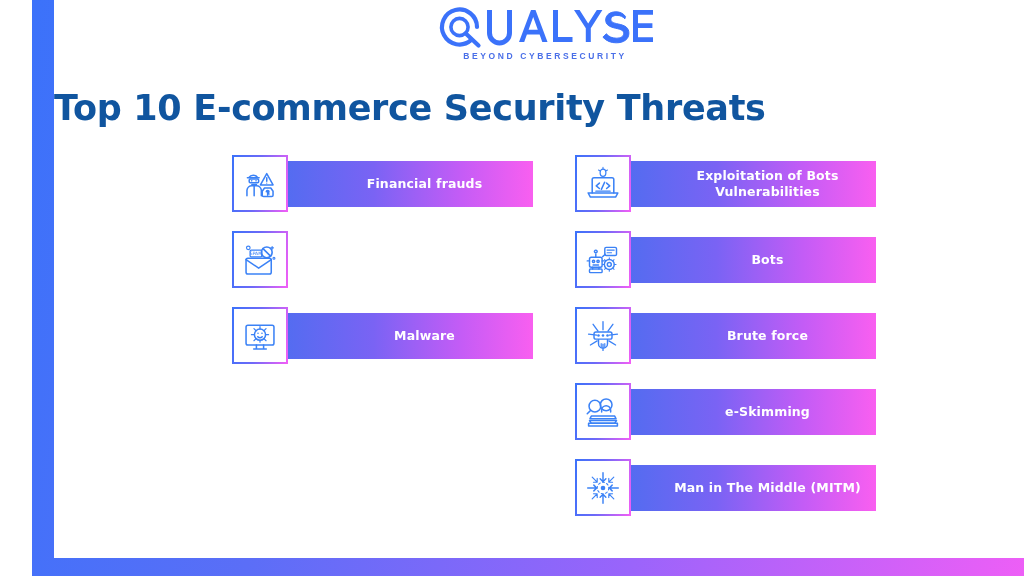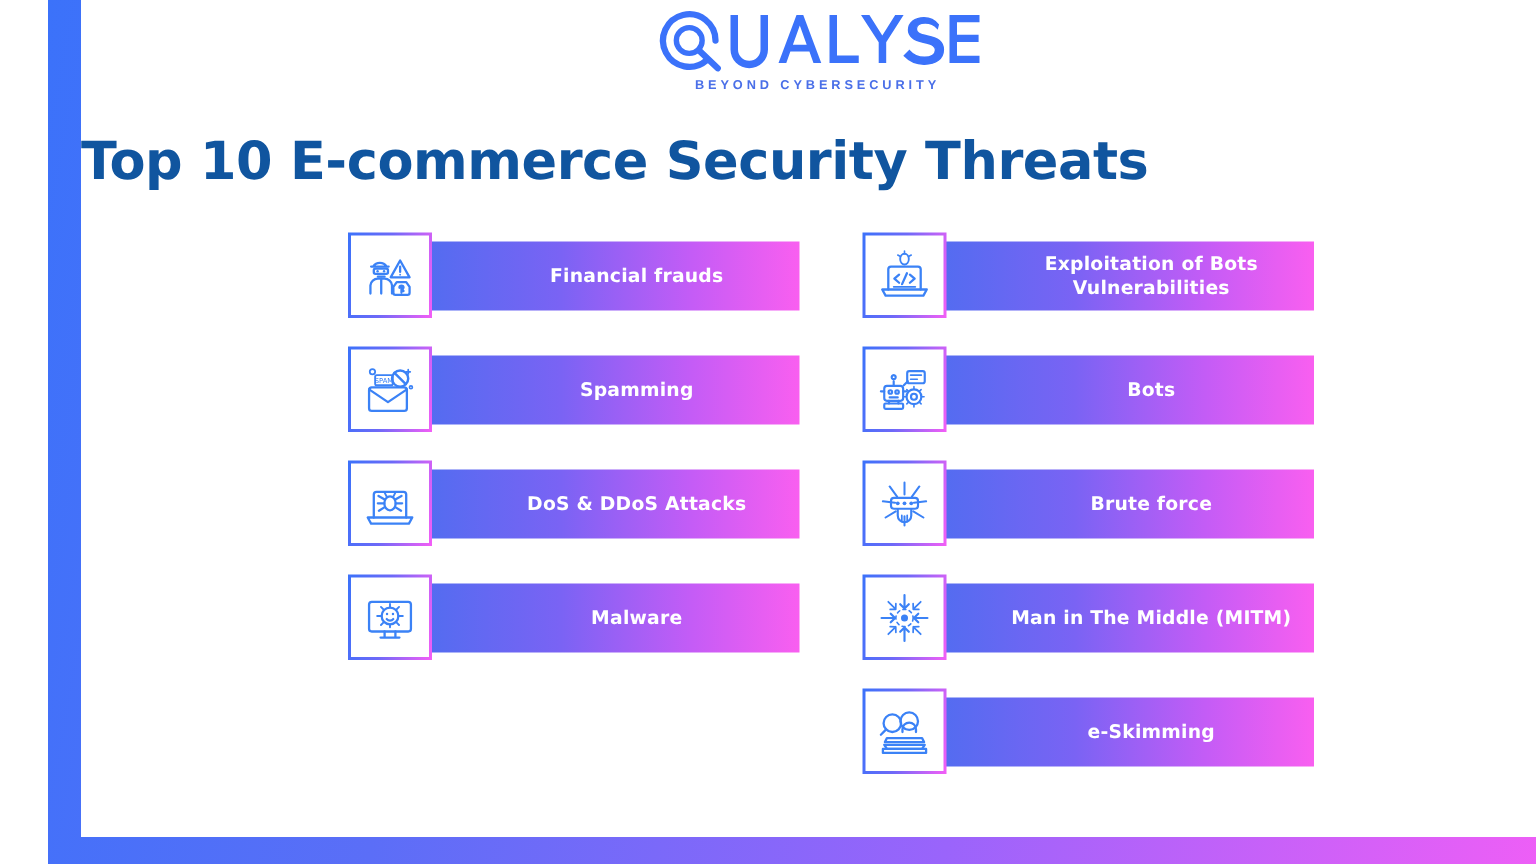--- a/index.html
+++ b/index.html
@@ -206,57 +206,37 @@
                 <circle cx="27.5" cy="19" r="0.7" fill="#3b82f6" stroke="none"></circle>
                 <path d="M25 24.5 h7 l2.5 3.5 v4.5 a1.5 1.5 0 0 1 -1.5 1.5 h-9 a1.5 1.5 0 0 1 -1.5 -1.5 V28 Z"></path>
                 <path d="M28.5 27.5 v5 M27 28.7 a1.5 1.5 0 0 1 3 0 a1.5 1.5 0 0 0 0 2.4"></path>
               </svg>
             </div>
           </div>
         </div>
 
 
         <div class="row">
-          <div class="bar">
-            <span class="bar-label">Spamming</span>
-          </div>
           <div class="icon-tile">
             <div class="icon-inner">
               <svg width="36" height="36" viewBox="0 0 40 40" fill="none" stroke="#3b82f6" stroke-width="1.7" stroke-linecap="round" stroke-linejoin="round">
                 <rect x="4.5" y="18" width="28" height="17.5" rx="2"></rect>
                 <path d="M4.5 19.5 L18.5 29 L32.5 19.5"></path>
                 <rect x="9" y="9" width="13" height="7.5" rx="1.2" stroke-width="1.4"></rect>
                 <text x="15.5" y="14.6" font-size="5" fill="#3b82f6" stroke="none" text-anchor="middle" font-family="DejaVu Sans, sans-serif">SPAM</text>
                 <circle cx="27.5" cy="11.5" r="6" stroke-width="1.8"></circle>
                 <path d="M23.3 7.3 L31.7 15.7" stroke-width="1.8"></path>
                 <circle cx="7" cy="6.5" r="2" stroke-width="1.3"></circle>
                 <path d="M33.5 5 v3 M32 6.5 h3" stroke-width="1.3"></path>
                 <circle cx="35.5" cy="18" r="1.1" stroke-width="1.2"></circle>
               </svg>
             </div>
           </div>
         </div>
 
-        <div class="row">
-          <div class="bar">
-            <span class="bar-label">DoS &amp; DDoS Attacks</span>
-          </div>
-          <div class="icon-tile">
-            <div class="icon-inner">
-              <svg width="36" height="36" viewBox="0 0 40 40" fill="none" stroke="#3b82f6" stroke-width="1.7" stroke-linecap="round" stroke-linejoin="round">
-                <path d="M8 30 V13 a2 2 0 0 1 2 -2 h20 a2 2 0 0 1 2 2 v17"></path>
-                <path d="M3.5 30 h33 l-2.5 4.5 h-28 Z"></path>
-                <ellipse cx="20" cy="19.5" rx="4.2" ry="5.2"></ellipse>
-                <path d="M15.8 16.5 L11.5 14 M15.8 19.5 H11 M15.8 22.5 L11.8 25"></path>
-                <path d="M24.2 16.5 L28.5 14 M24.2 19.5 H29 M24.2 22.5 L28.2 25"></path>
-                <path d="M17.5 14.5 L16 11.5 M22.5 14.5 L24 11.5" stroke-width="1.4"></path>
-              </svg>
-            </div>
-          </div>
-        </div>
 
         <div class="row">
           <div class="bar">
             <span class="bar-label">Malware</span>
           </div>
           <div class="icon-tile">
             <div class="icon-inner">
               <svg width="36" height="36" viewBox="0 0 40 40" fill="none" stroke="#3b82f6" stroke-width="1.7" stroke-linecap="round" stroke-linejoin="round">
                 <rect x="4.5" y="8" width="31" height="22" rx="2"></rect>
                 <path d="M16 30 v4 M24 30 v4 M13 34.5 h14"></path>
@@ -340,56 +320,56 @@
                 <circle cx="25" cy="19.5" r="1.4" fill="#3b82f6" stroke="none"></circle>
                 <path d="M15 24 v4.5 a5 5 0 0 0 10 0 V24"></path>
                 <path d="M18 28.5 v4 M22 28.5 v4" stroke-width="1.3"></path>
               </svg>
             </div>
           </div>
         </div>
 
         <div class="row">
           <div class="bar">
+            <span class="bar-label">e-Skimming</span>
+          </div>
+          <div class="icon-tile">
+            <div class="icon-inner">
+              <svg width="36" height="36" viewBox="0 0 40 40" fill="none" stroke="#3b82f6" stroke-width="1.7" stroke-linecap="round" stroke-linejoin="round">
+                <circle cx="23.5" cy="12" r="6.5"></circle>
+                <path d="M18.5 20 v-2 a5 5 0 0 1 10 0 v2"></path>
+                <circle cx="11" cy="13.5" r="6.5"></circle>
+                <path d="M6.4 18.1 L2.5 22"></path>
+                <path d="M5 29.5 h30 l-2 3 H7 Z"></path>
+                <path d="M7 24.5 h26 l1.5 3 H5.5 Z"></path>
+                <path d="M4 32.5 h32 v3 H4 Z"></path>
+              </svg>
+            </div>
+          </div>
+        </div>
+
+        <div class="row">
+          <div class="bar">
             <span class="bar-label">Man in The Middle (MITM)</span>
           </div>
           <div class="icon-tile">
             <div class="icon-inner">
               <svg width="36" height="36" viewBox="0 0 40 40" fill="none" stroke="#3b82f6" stroke-width="1.6" stroke-linecap="round" stroke-linejoin="round">
                 <circle cx="20" cy="20" r="2.6" fill="#3b82f6" stroke="none"></circle>
                 <circle cx="20" cy="20" r="6.4" stroke-dasharray="2.2 2.6" stroke-width="1.2"></circle>
                 <path d="M20 3 V13 M16.8 9.8 L20 13 L23.2 9.8"></path>
                 <path d="M20 37 V27 M16.8 30.2 L20 27 L23.2 30.2"></path>
                 <path d="M3 20 H13 M9.8 16.8 L13 20 L9.8 23.2"></path>
                 <path d="M37 20 H27 M30.2 16.8 L27 20 L30.2 23.2"></path>
                 <path d="M8 8 L13.5 13.5 M13.6 9.4 L13.5 13.5 L9.4 13.6" stroke-width="1.3"></path>
                 <path d="M32 8 L26.5 13.5 M26.4 9.4 L26.5 13.5 L30.6 13.6" stroke-width="1.3"></path>
                 <path d="M8 32 L13.5 26.5 M9.4 26.4 L13.5 26.5 L13.6 30.6" stroke-width="1.3"></path>
                 <path d="M32 32 L26.5 26.5 M30.6 26.4 L26.5 26.5 L26.4 30.6" stroke-width="1.3"></path>
               </svg>
             </div>
           </div>
         </div>
 
-        <div class="row">
-          <div class="bar">
-            <span class="bar-label">e-Skimming</span>
-          </div>
-          <div class="icon-tile">
-            <div class="icon-inner">
-              <svg width="36" height="36" viewBox="0 0 40 40" fill="none" stroke="#3b82f6" stroke-width="1.7" stroke-linecap="round" stroke-linejoin="round">
-                <circle cx="23.5" cy="12" r="6.5"></circle>
-                <path d="M18.5 20 v-2 a5 5 0 0 1 10 0 v2"></path>
-                <circle cx="11" cy="13.5" r="6.5"></circle>
-                <path d="M6.4 18.1 L2.5 22"></path>
-                <path d="M5 29.5 h30 l-2 3 H7 Z"></path>
-                <path d="M7 24.5 h26 l1.5 3 H5.5 Z"></path>
-                <path d="M4 32.5 h32 v3 H4 Z"></path>
-              </svg>
-            </div>
-          </div>
-        </div>
-
       </div>
     </div>
 
   </div>
 </div>
 
 </body></html>

